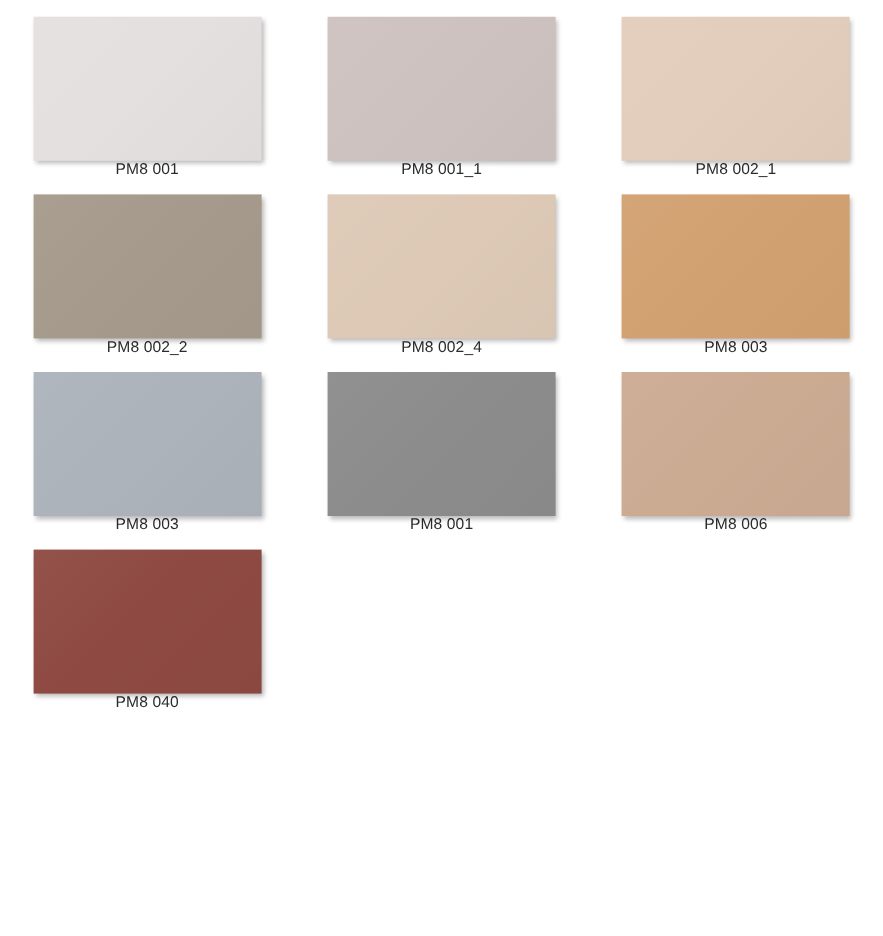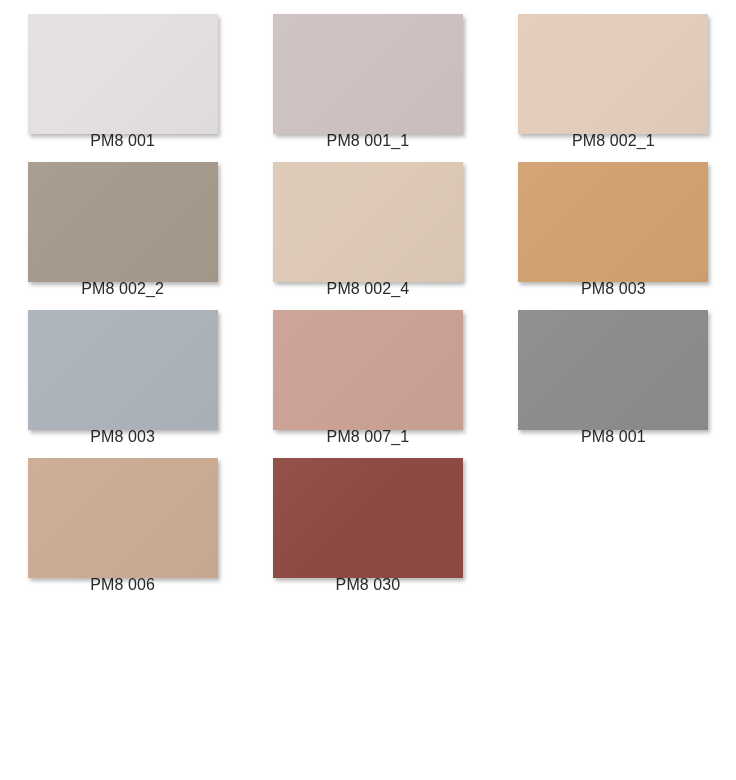--- a/index.html
+++ b/index.html
@@ -41,21 +41,21 @@
     position: absolute;
     inset: 0;
     background: linear-gradient(135deg,
                 rgba(255,255,255,0.045) 0%,
                 rgba(255,255,255,0.0) 45%,
                 rgba(0,0,0,0.025) 100%);
     pointer-events: none;
   }
   .swatch-label {
     margin-top: 0;
-    font-size: 16px;
+    font-size: 13px;
     line-height: 14px;
     color: #2b2b2b;
     letter-spacing: 0.1px;
     white-space: nowrap;
     text-align: center;
   }
 </style>
 </head>
 <body>
 
@@ -82,28 +82,24 @@
     </div>
     <div class="swatch-cell">
       <div class="swatch-chip" style="background: rgb(210, 161, 113);"></div>
       <div class="swatch-label">PM8 003</div>
     </div>
     <div class="swatch-cell">
       <div class="swatch-chip" style="background: rgb(173, 179, 187);"></div>
       <div class="swatch-label">PM8 003</div>
     </div>
     <div class="swatch-cell">
-      <div class="swatch-chip" style="background: rgb(203, 162, 149);"></div>
-      <div class="swatch-label">PM8 007_1</div>
-    </div>
-    <div class="swatch-cell">
       <div class="swatch-chip" style="background: rgb(140, 140, 140);"></div>
       <div class="swatch-label">PM8 001</div>
     </div>
     <div class="swatch-cell">
       <div class="swatch-chip" style="background: rgb(204, 171, 147);"></div>
       <div class="swatch-label">PM8 006</div>
     </div>
     <div class="swatch-cell">
       <div class="swatch-chip" style="background: rgb(142, 74, 66);"></div>
-      <div class="swatch-label">PM8 030</div>
+      <div class="swatch-label">PM8 040</div>
     </div>
   </div>
 
 </body></html>

